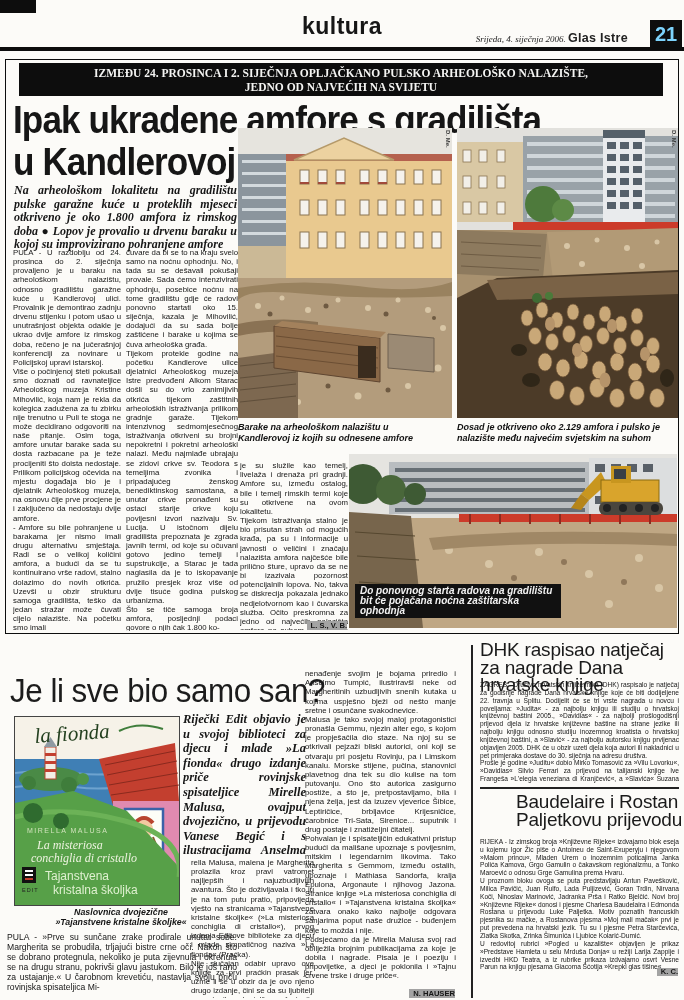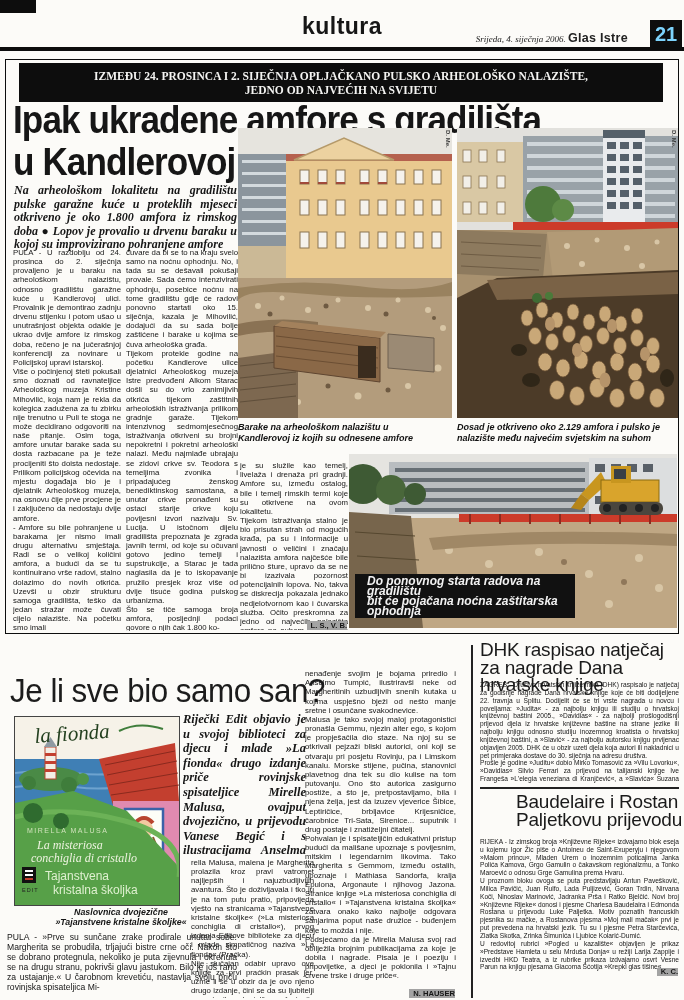--- a/index.html
+++ b/index.html
@@ -9,21 +9,21 @@
   
   .corner-mark{left:0;top:0;width:36px;height:13px;background:#0d0d0d;}
   .section-title{left:0;top:13px;width:100%;text-align:center;font-size:23px;font-weight:bold;letter-spacing:.5px;}
   .dateline{right:56px;top:31px;font-family:"Liberation Serif",serif;font-style:italic;font-size:9px;color:#222;}
   .masthead{font-family:Liberation Sans, sans-serif;font-style:normal;font-weight:bold;font-size:12.5px;letter-spacing:.3px;}
   .pagenum{left:650px;top:20px;width:32px;height:28px;background:#0d0d0d;color:#7dd3fc;
            font-weight:bold;font-size:20px;display:flex;align-items:center;justify-content:center;}
   .rule{left:0;top:47px;width:684px;height:4px;background:#0d0d0d;}
   
   .artbox{left:5px;top:59px;width:672px;height:573px;border:1.5px solid #0d0d0d;background:#fcfbf8;}
-  .banner{left:13px;top:3px;width:644px;height:39px;background:#0d0d0d;color:#f4f4f2;
+  .banner{left:13px;top:3px;width:644px;height:33px;background:#0d0d0d;color:#f4f4f2;
           font-family:"Liberation Serif",serif;font-weight:bold;font-size:11.5px;line-height:14px;
           text-align:center;display:flex;flex-direction:column;justify-content:center;}
   .hl{left:7px;font-weight:bold;letter-spacing:-1px;font-size:39px;line-height:40px;white-space:nowrap;
       transform:scaleX(.9);transform-origin:left;}
   .hl1{top:40px;} .hl2{top:82px;}
   .lede{left:8px;top:124px;width:223px;font-family:"Liberation Serif",serif;font-weight:bold;font-style:italic;
         font-size:12px;line-height:13.6px;text-align:justify;}
   .bodytxt{font-size:7.8px;line-height:9.15px;text-align:justify;white-space:pre-line;overflow:hidden;}
   .col1{left:7px;top:188px;width:108px;height:383px;}
   .col2{left:120px;top:188px;width:112px;height:383px;}
@@ -31,21 +31,21 @@
   .byl{position:absolute;right:1px;bottom:0;background:#a3a3a3;font-weight:bold;font-size:7.6px;padding-left:4px;}
   .photo{overflow:hidden;background:#ddd;}
   .photo1{left:232px;top:68px;width:214px;height:290px;}
   .photo2{left:451px;top:68px;width:221px;height:290px;}
   .photo3{left:343px;top:394px;width:328px;height:174px;}
   .cap{font-weight:bold;font-style:italic;font-size:9px;line-height:10.5px;color:#111;}
   .cap1{left:232px;top:362px;width:200px;}
   .cap2{left:451px;top:362px;width:221px;}
   .credit{position:absolute;right:1px;top:2px;writing-mode:vertical-rl;font-size:6px;font-weight:bold;color:#333;}
   .overlaycap{position:absolute;left:6px;bottom:10px;background:#111;color:#f2f2f2;
-              font-weight:bold;font-style:italic;font-size:12px;line-height:10px;padding:2px 12px;width:196px;white-space:pre-line;}
+              font-weight:bold;font-style:italic;font-size:10px;line-height:10px;padding:2px 5px;width:196px;white-space:pre-line;}
   
   .bkicker{left:8px;top:642px;width:465px;font-family:"Liberation Serif",serif;font-size:12px;line-height:13.5px;
            letter-spacing:.3px;white-space:pre-line;color:#111;}
   .bheadline{left:10px;top:672px;font-size:33px;font-weight:400;letter-spacing:-.5px;white-space:nowrap;
              transform:scaleX(.95);transform-origin:left;color:#1c1c1c;}
   .cover{left:14px;top:716px;width:164px;height:188px;border:1px solid #444;}
   .ccaption{left:2px;top:907px;width:238px;text-align:center;font-weight:bold;font-style:italic;font-size:8.8px;line-height:10px;white-space:pre-line;}
   .colA{left:7px;top:932px;width:230px;height:66px;font-size:8.6px;line-height:10px;}
   .blede{left:183px;top:712px;width:123px;font-family:"Liberation Serif",serif;font-weight:bold;font-style:italic;
          font-size:12.5px;line-height:14.6px;text-align:justify;overflow:hidden;height:144px;}

